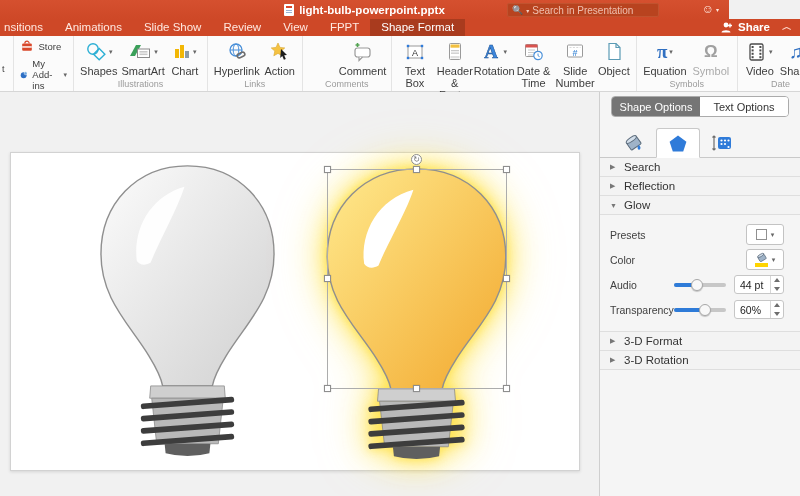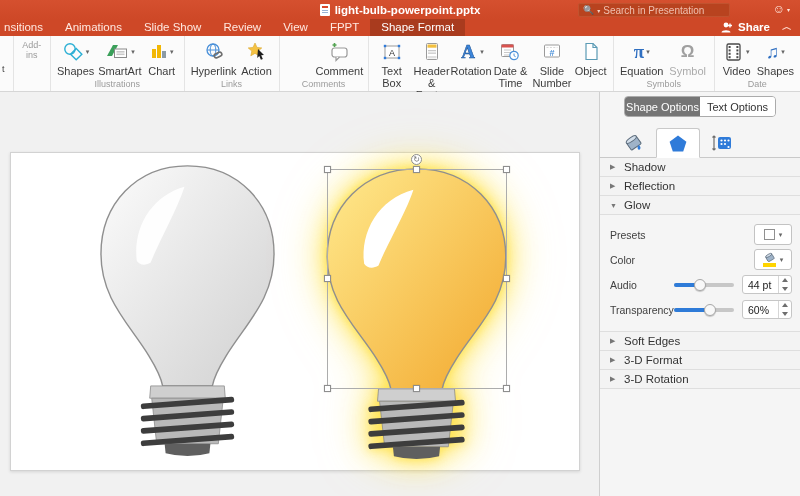--- a/index.html
+++ b/index.html
@@ -1,21 +1,21 @@
 <!DOCTYPE html>
 <html><head>
 <meta charset="utf-8">
 <style>
   * { margin:0; padding:0; box-sizing:border-box; }
   html,body { width:800px; height:496px; overflow:hidden; }
   body { font-family:"Liberation Sans", sans-serif; -webkit-user-select:none; user-select:none; }
   .app { position:relative; width:800px; height:496px; background:#F1F1F1; }
 
   
-  .titlebar { position:absolute; left:0; top:0; width:800px; height:19px;
+  .titlebar { position:absolute; left:0; top:0; width:729px; height:19px;
     background:linear-gradient(#D5502F,#CE4827); display:flex; align-items:center; justify-content:center; }
   .doc-title { display:flex; align-items:center; gap:5px; color:#FFFFFF; font-size:11.5px; font-weight:bold; }
   .doc-icon { width:10px; height:12px; background:#FFFFFF; border-radius:1px; position:relative; }
   .doc-icon::before { content:""; position:absolute; left:2px; top:2px; width:6px; height:2px; background:#D9482B; }
   .doc-icon::after { content:""; position:absolute; left:2px; top:6px; width:6px; height:1px; background:#9AB4D4; box-shadow:0 2px 0 #9AB4D4; }
   .searchbox { position:absolute; right:70px; top:3px; width:152px; height:14px; background:#B8431F;
     border:1px solid #C1532F; border-radius:2px; display:flex; align-items:center; padding:0 4px; gap:3px; }
   .searchbox .mag { color:#F3D2C6; font-size:9px; line-height:1; }
   .searchbox .dd-sm { color:#F3D2C6; font-size:6px; }
   .searchbox input { flex:1; border:none; outline:none; background:transparent; font-size:10px; color:#FFE9E0; font-family:"Liberation Sans", sans-serif; }
@@ -69,32 +69,32 @@
     border:1px solid #8E8E8E; border-radius:50%; background:#FFFFFF; color:#777777;
     font-size:8px; line-height:10px; text-align:center; pointer-events:auto; }
 
   
   .panel { position:absolute; right:0; top:0; width:201px; height:404px; background:#F5F5F5;
     border-left:1px solid #CFCFCF; }
   .p-head { display:flex; align-items:center; justify-content:space-between; padding:8px 10px 4px; }
   .p-title { font-size:13px; font-weight:bold; color:#262626; }
   .p-close { width:14px; height:14px; border-radius:50%; background:#E3E3E3; color:#8A8A8A;
     font-size:8px; line-height:14px; text-align:center; }
-  .segctl { display:flex; width:152px; height:21px; margin:4px auto 10px; border:1px solid #ABABAB;
+  .segctl { display:flex; width:178px; height:21px; margin:4px auto 10px; border:1px solid #ABABAB;
     border-radius:4px; overflow:hidden; font-size:11px; }
   .seg { flex:1; display:flex; align-items:center; justify-content:center; background:#FFFFFF; color:#333333; }
   .seg.active { background:#757575; color:#FFFFFF; }
   .itabs { display:flex; align-items:flex-end; padding:0 0 0 12px; border-bottom:1px solid #C9C9C9; height:31px; }
   .itab { width:44px; height:30px; display:flex; align-items:center; justify-content:center;
     border:1px solid transparent; margin-bottom:-1px; }
   .itab.selected { background:#FFFFFF; border-color:#C9C9C9; border-bottom-color:#FFFFFF; border-radius:3px 3px 0 0; }
   .p-section { height:19px; display:flex; align-items:center; padding:0 10px; gap:7px;
     border-bottom:1px solid #DEDEDE; font-size:11.5px; color:#333333; background:#F3F3F3; }
   .tri { font-size:7px; color:#777777; width:7px; }
-  .glow-body { padding:7px 8px 9px 10px; border-bottom:1px solid #DEDEDE; background:#F5F5F5; }
+  .glow-body { padding:7px 16px 9px 10px; border-bottom:1px solid #DEDEDE; background:#F5F5F5; }
   .ctl-row { display:flex; align-items:center; height:25px; }
   .ctl-label { font-size:10.5px; color:#404040; width:62px; flex-shrink:0; }
   .ctl-spacer { flex:1; }
   .drop-btn { width:38px; height:21px; background:#FFFFFF; border:1px solid #C3C3C3; border-radius:3px;
     display:flex; align-items:center; justify-content:center; gap:4px; margin-left:auto; }
   .sq-swatch { width:11px; height:11px; background:#FFFFFF; border:1px solid #909090; }
   .color-glyph { display:flex; flex-direction:column; align-items:center; width:13px; }
   .color-bar { width:13px; height:3.5px; margin-top:1px; }
   .slider { position:relative; flex:1; height:4px; background:#C7C7C7; border-radius:2px; margin:0 8px 0 2px; }
   .slider .fill { position:absolute; left:0; top:0; height:4px; background:#2E7BD8; border-radius:2px; }
@@ -152,20 +152,38 @@
   <div class="ribbon">
 
     <div class="rgroup" style="padding-left:2px;">
       <div class="gitems">
           <span class="clip-frag">t</span>
         </div>
       <div class="glabel"></div>
     </div>
 
     <div class="rgroup">
+      <div class="gitems ailist">
+        <div class="aitem">
+          <svg width="14" height="14" viewBox="0 0 16 16">
+            <rect x="2.5" y="5" width="11" height="8.5" rx="1.2" fill="#D9482B"></rect>
+            <path d="M5.5 5.2 a2.5 2.8 0 0 1 5 0" fill="none" stroke="#D9482B" stroke-width="1.4"></path>
+            <rect x="2.5" y="8.2" width="11" height="1.8" fill="#FFFFFF" opacity=".9"></rect>
+          </svg>
+          <span>Store</span>
+        </div>
+        <div class="aitem">
+          <svg width="14" height="14" viewBox="0 0 16 16">
+            <circle cx="7.5" cy="8.5" r="6" fill="#2D6FC4"></circle>
+            <circle cx="11.5" cy="4.5" r="3" fill="#6FA8DF" stroke="#FFFFFF" stroke-width="1"></circle>
+          </svg>
+          <span>My Add-ins</span>
+          <span class="dd">▾</span>
+        </div>
+      </div>
       <div class="glabel">Add-ins</div>
     </div>
 
     <div class="rgroup">
       <div class="gitems">
         <div class="ritem">
           <div class="ricon-row">
             <svg width="22" height="20" viewBox="0 0 22 20">
               <circle cx="8" cy="7" r="5.2" fill="none" stroke="#2BAFD4" stroke-width="1.4"></circle>
               <rect x="10.2" y="8.2" width="8" height="8" fill="none" stroke="#2BAFD4" stroke-width="1.4" transform="rotate(45 14.2 12.2)"></rect>
@@ -451,21 +469,21 @@
               <circle cx="17.5" cy="7.5" r="1.1" fill="#FFFFFF"></circle>
             <circle cx="10.5" cy="11" r="1.1" fill="#FFFFFF"></circle>
               <circle cx="14" cy="11" r="1.1" fill="#FFFFFF"></circle>
             <circle cx="17.5" cy="14" r="1.1" fill="#FFFFFF"></circle>
           </svg>
         </div>
       </div>
 
       <div class="p-section">
         <span class="tri">▶</span>
-        <span>Shadow</span>
+        <span>Search</span>
       </div>
       <div class="p-section">
         <span class="tri">▶</span>
         <span>Reflection</span>
       </div>
       <div class="p-section">
         <span class="tri">▼</span>
         <span>Glow</span>
       </div>
 
@@ -527,24 +545,20 @@
               <span class="arr">
                   <span class="tri-dn"></span>
                 </span>
             </span>
           </div>
         </div>
       </div>
 
       <div class="p-section">
         <span class="tri">▶</span>
-        <span>Soft Edges</span>
-      </div>
-      <div class="p-section">
-        <span class="tri">▶</span>
         <span>3-D Format</span>
       </div>
       <div class="p-section">
         <span class="tri">▶</span>
         <span>3-D Rotation</span>
       </div>
     </div>
   </div>
 </div>
 

